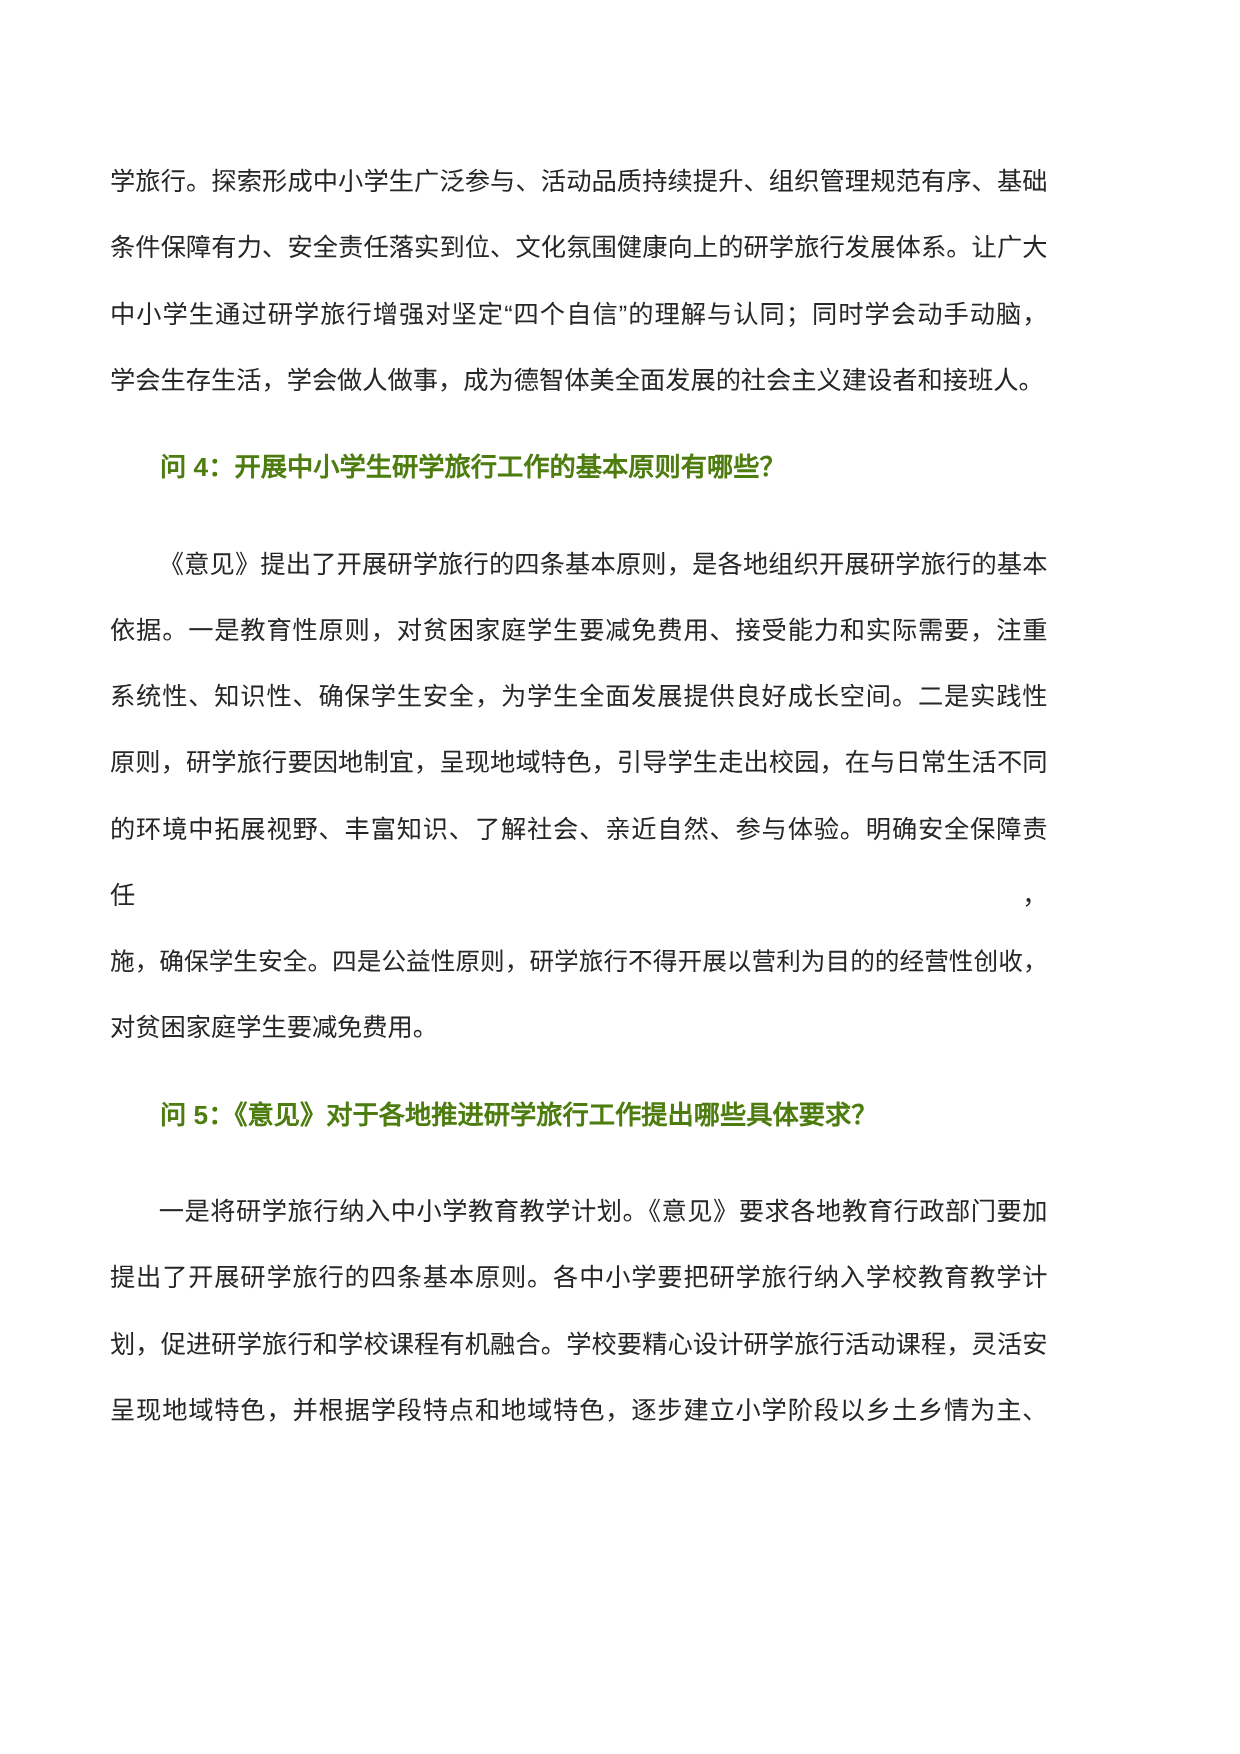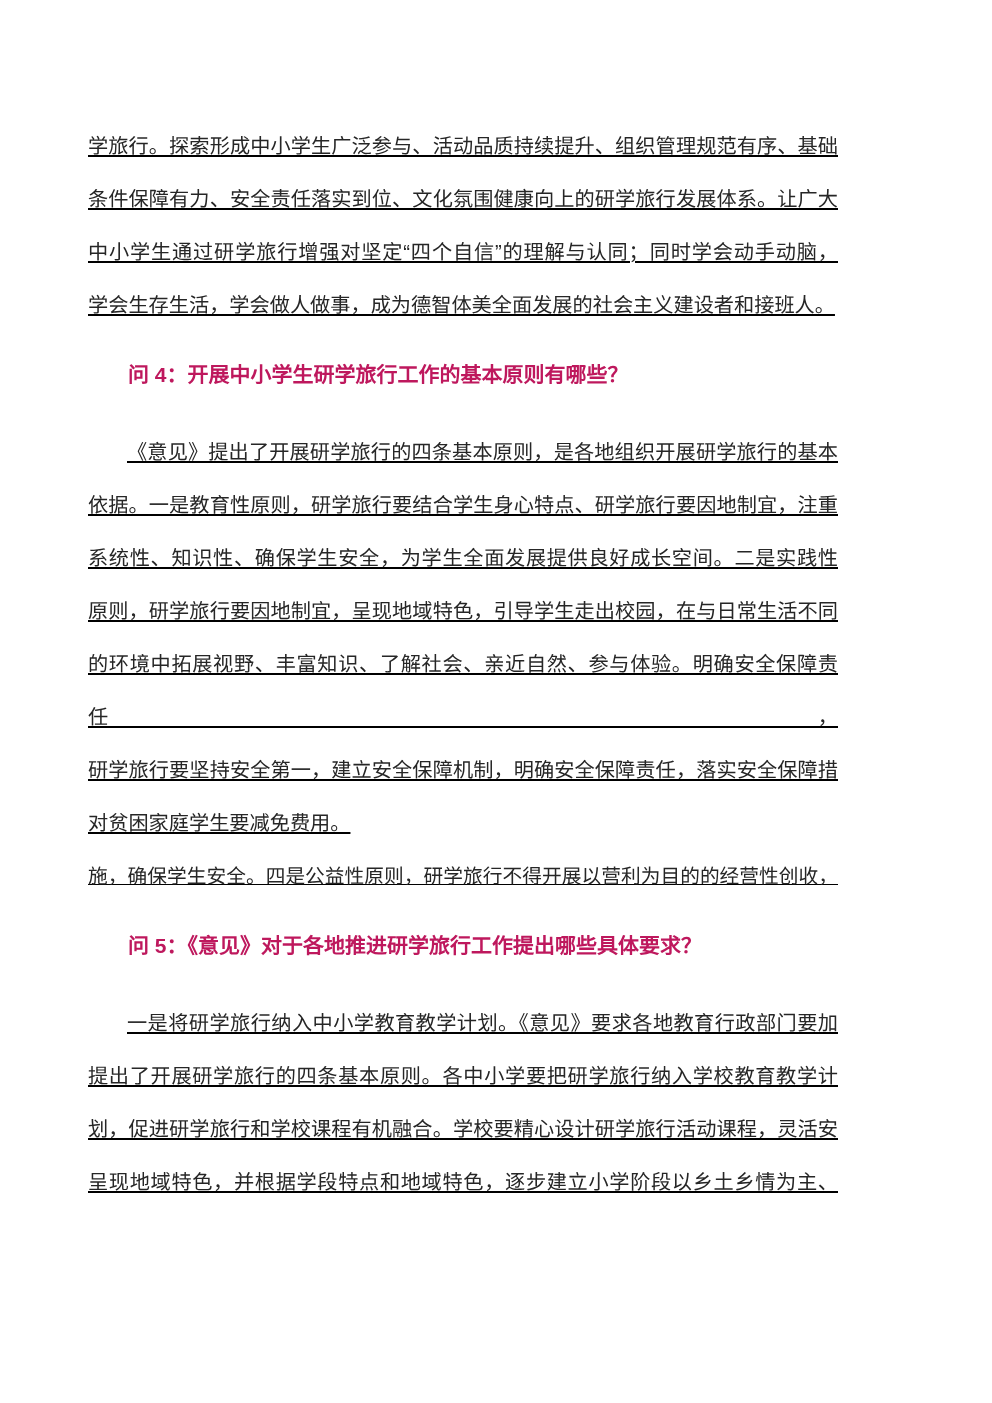--- a/index.html
+++ b/index.html
@@ -15,21 +15,20 @@
     overflow: hidden;
   }
   .doc-page {
     position: absolute;
     top: 120px;
     left: 88px;
     width: 750px;
   }
   .para {
     margin: 0;
-    text-decoration: underline;
   }
   .line {
     font-size: 20.2px;
     line-height: 53px;
     color: #262626;
     text-align: justify;
     text-align-last: justify;
     overflow: hidden;
     white-space: normal;
   }
@@ -41,47 +40,46 @@
   }
   .line.end {
     text-align-last: left;
   }
   .q-heading {
     margin: 27px 0 36px 0;
     padding-left: 40px;
     font-size: 21px;
     line-height: 31px;
     font-weight: bold;
-    color: #be185d;
+    color: #4d7c0f;
     text-align: left;
   }
 </style>
 </head>
 <body>
 
 <div class="doc-page">
 
   <div class="para">
     <div class="line">学旅行。探索形成中小学生广泛参与、活动品质持续提升、组织管理规范有序、基础</div>
     <div class="line">条件保障有力、安全责任落实到位、文化氛围健康向上的研学旅行发展体系。让广大</div>
     <div class="line">中小学生通过研学旅行增强对坚定“四个自信”的理解与认同；同时学会动手动脑，</div>
     <div class="line end">学会生存生活，学会做人做事，成为德智体美全面发展的社会主义建设者和接班人。</div>
   </div>
 
   <h2 class="q-heading">问 4：开展中小学生研学旅行工作的基本原则有哪些？</h2>
 
   <div class="para">
     <div class="line indent">《意见》提出了开展研学旅行的四条基本原则，是各地组织开展研学旅行的基本</div>
-    <div class="line">依据。一是教育性原则，研学旅行要结合学生身心特点、研学旅行要因地制宜，注重</div>
+    <div class="line">依据。一是教育性原则，对贫困家庭学生要减免费用、接受能力和实际需要，注重</div>
     <div class="line">系统性、知识性、确保学生安全，为学生全面发展提供良好成长空间。二是实践性</div>
     <div class="line">原则，研学旅行要因地制宜，呈现地域特色，引导学生走出校园，在与日常生活不同</div>
     <div class="line">的环境中拓展视野、丰富知识、了解社会、亲近自然、参与体验。明确安全保障责任，</div>
-    <div class="line">研学旅行要坚持安全第一，建立安全保障机制，明确安全保障责任，落实安全保障措</div>
+    <div class="line tight">施，确保学生安全。四是公益性原则，研学旅行不得开展以营利为目的的经营性创收，</div>
     <div class="line end">对贫困家庭学生要减免费用。</div>
-    <div class="line tight">施，确保学生安全。四是公益性原则，研学旅行不得开展以营利为目的的经营性创收，</div>
   </div>
 
   <h2 class="q-heading">问 5：《意见》对于各地推进研学旅行工作提出哪些具体要求？</h2>
 
   <div class="para">
     <div class="line indent">一是将研学旅行纳入中小学教育教学计划。《意见》要求各地教育行政部门要加</div>
     <div class="line">提出了开展研学旅行的四条基本原则。各中小学要把研学旅行纳入学校教育教学计</div>
     <div class="line">划，促进研学旅行和学校课程有机融合。学校要精心设计研学旅行活动课程，灵活安</div>
     <div class="line">呈现地域特色，并根据学段特点和地域特色，逐步建立小学阶段以乡土乡情为主、</div>
   </div>

